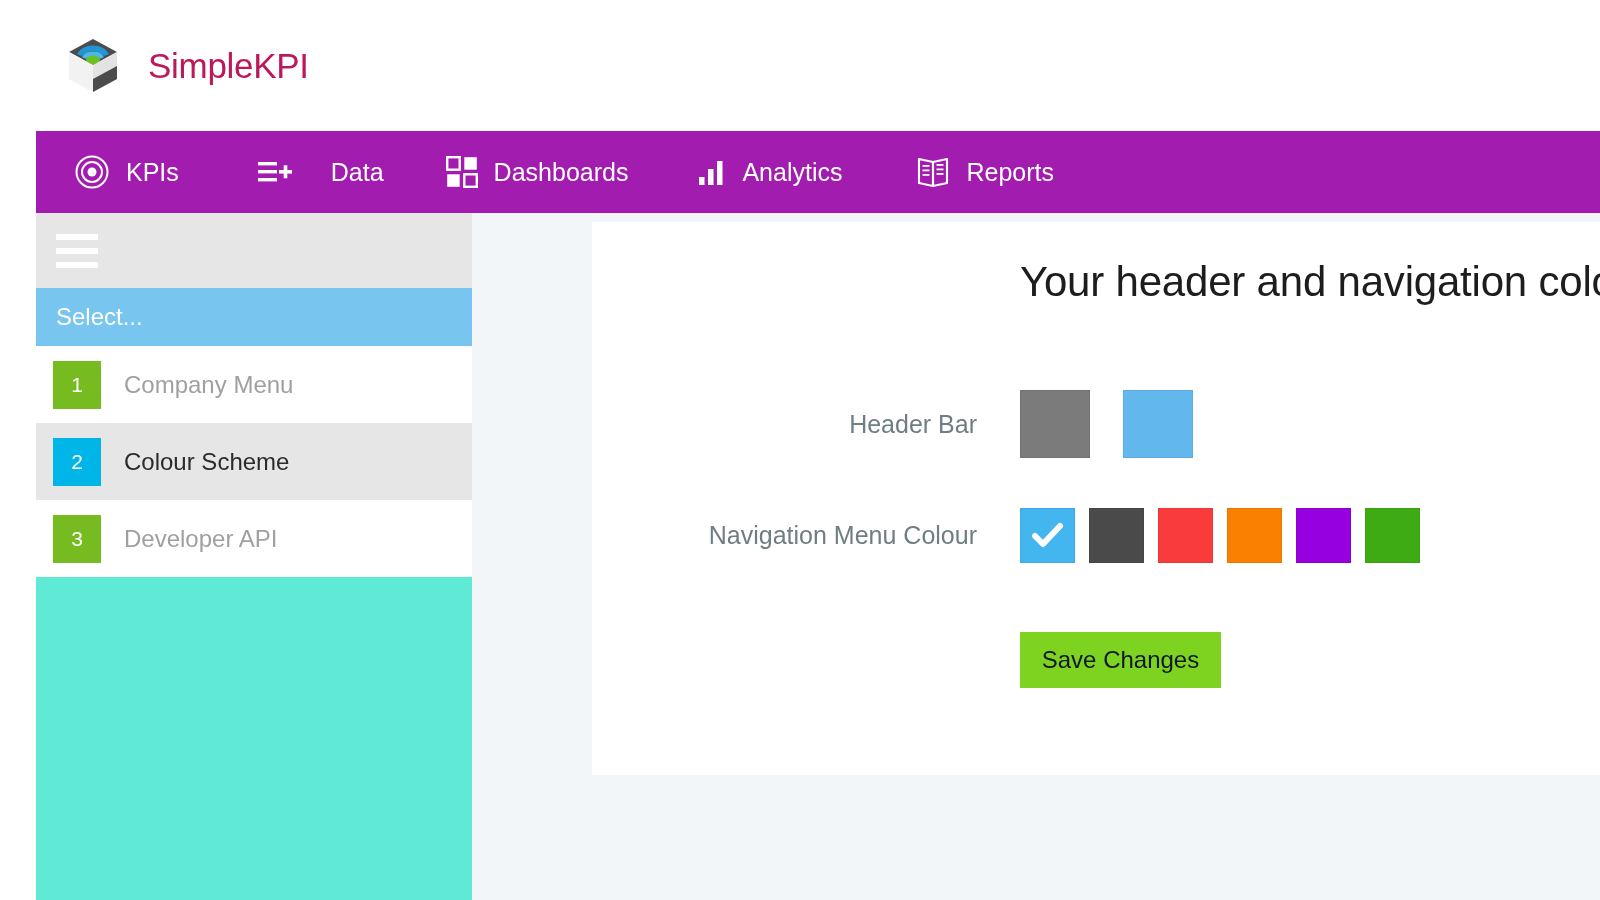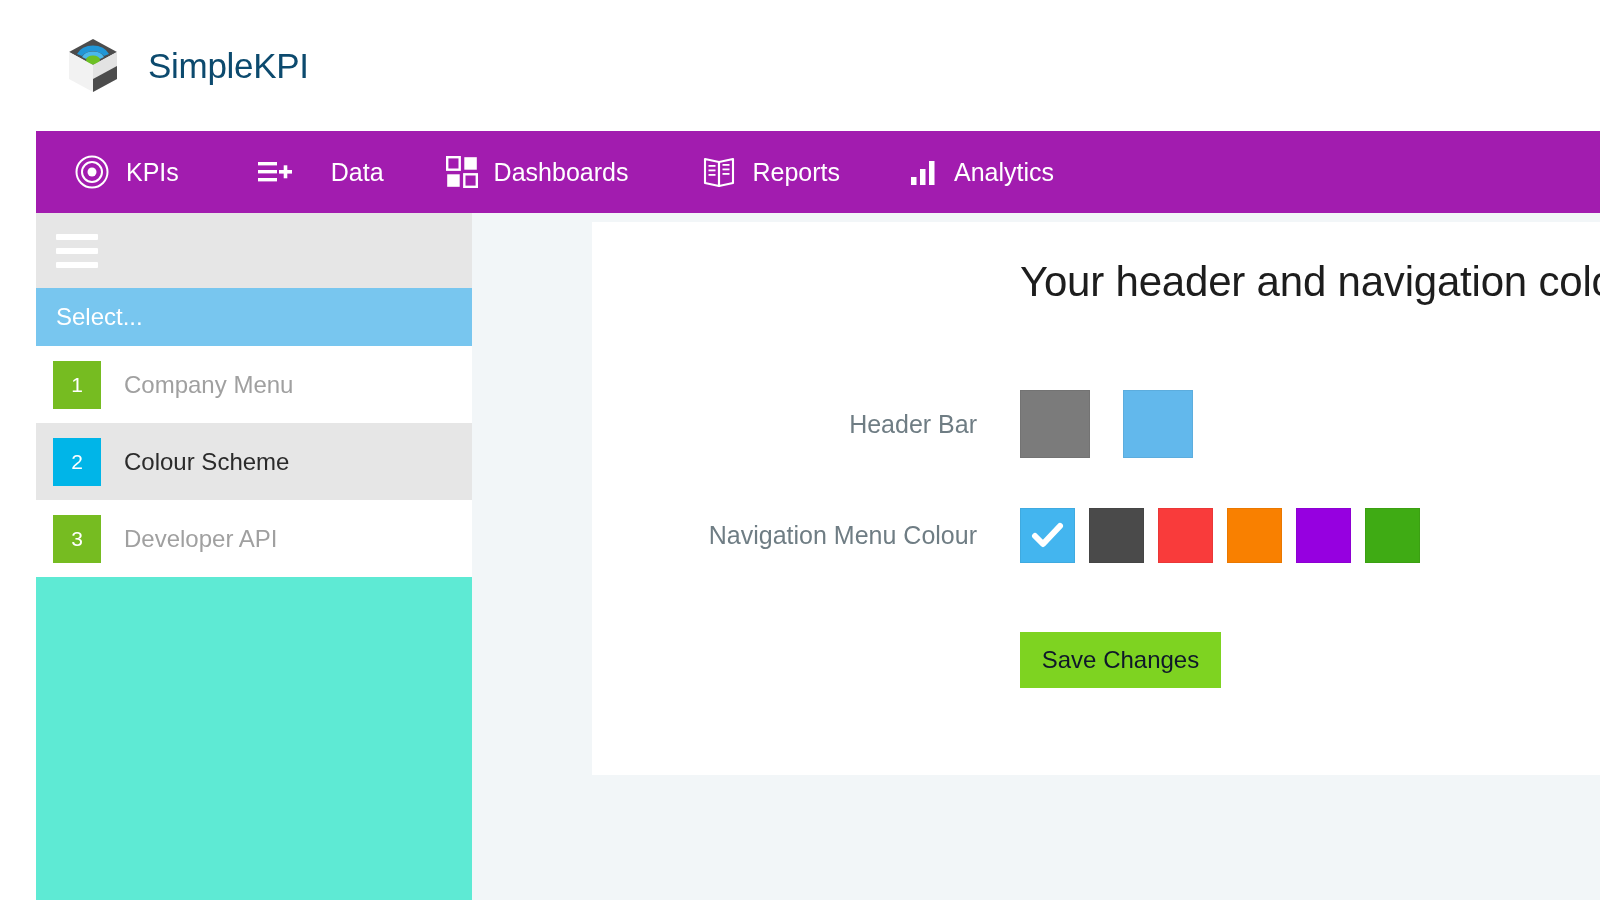--- a/index.html
+++ b/index.html
@@ -33,21 +33,21 @@
   .brand-logo {
     width: 54px;
     height: 58px;
     position: relative;
     flex: 0 0 auto;
   }
   .brand-logo svg { display: block; }
   .brand-name {
     margin-left: 28px;
     font-size: 35px;
-    color: #0c4a6e;
+    color: #be185d;
     letter-spacing: -0.3px;
     font-weight: 400;
     white-space: nowrap;
   }
 
   
   .main-nav {
     position: absolute;
     left: 36px; top: 131px;
     width: 1564px;
@@ -290,45 +290,45 @@
         <svg width="32" height="32" viewBox="0 0 32 32">
           <rect x="1.2" y="1.2" width="12.5" height="12.5" fill="none" stroke="#ffffff" stroke-width="2.4"></rect>
           <rect x="18.3" y="1.2" width="12.5" height="12.5" fill="#ffffff"></rect>
           <rect x="1.2" y="18.3" width="12.5" height="12.5" fill="#ffffff"></rect>
           <rect x="18.3" y="18.3" width="12.5" height="12.5" fill="none" stroke="#ffffff" stroke-width="2.4"></rect>
         </svg>
       </span>
       <span class="nav-label">Dashboards</span>
     </div>
 
+    <div class="nav-item ni-analytics">
+      <span class="nav-icon">
+        <svg width="28" height="28" viewBox="0 0 28 28">
+          <rect x="1" y="19" width="5.5" height="8" fill="#ffffff"></rect>
+          <rect x="10" y="11" width="5.5" height="16" fill="#ffffff"></rect>
+          <rect x="19" y="3" width="5.5" height="24" fill="#ffffff"></rect>
+        </svg>
+      </span>
+      <span class="nav-label">Analytics</span>
+    </div>
+
     <div class="nav-item ni-reports">
       <span class="nav-icon">
         <svg width="34" height="32" viewBox="0 0 34 32">
           <path d="M17,6 L3,3 L3,27 L17,30 Z" fill="none" stroke="#ffffff" stroke-width="2.1" stroke-linejoin="round"></path>
           <path d="M17,6 L31,3 L31,27 L17,30 Z" fill="none" stroke="#ffffff" stroke-width="2.1" stroke-linejoin="round"></path>
           <rect x="6.5" y="9" width="7" height="1.8" fill="#ffffff"></rect>
           <rect x="6.5" y="13.5" width="7" height="1.8" fill="#ffffff"></rect>
           <rect x="6.5" y="18" width="7" height="1.8" fill="#ffffff"></rect>
           <rect x="20.5" y="8" width="7" height="1.8" fill="#ffffff"></rect>
           <rect x="20.5" y="12.5" width="7" height="1.8" fill="#ffffff"></rect>
           <rect x="20.5" y="17" width="7" height="1.8" fill="#ffffff"></rect>
         </svg>
       </span>
       <span class="nav-label">Reports</span>
-    </div>
-
-    <div class="nav-item ni-analytics">
-      <span class="nav-icon">
-        <svg width="28" height="28" viewBox="0 0 28 28">
-          <rect x="1" y="19" width="5.5" height="8" fill="#ffffff"></rect>
-          <rect x="10" y="11" width="5.5" height="16" fill="#ffffff"></rect>
-          <rect x="19" y="3" width="5.5" height="24" fill="#ffffff"></rect>
-        </svg>
-      </span>
-      <span class="nav-label">Analytics</span>
     </div>
 
   </div>
 
   <div class="sidebar">
 
     <div class="sidebar-toggle">
       <span class="hamburger">
         <span></span>
           <span></span>

